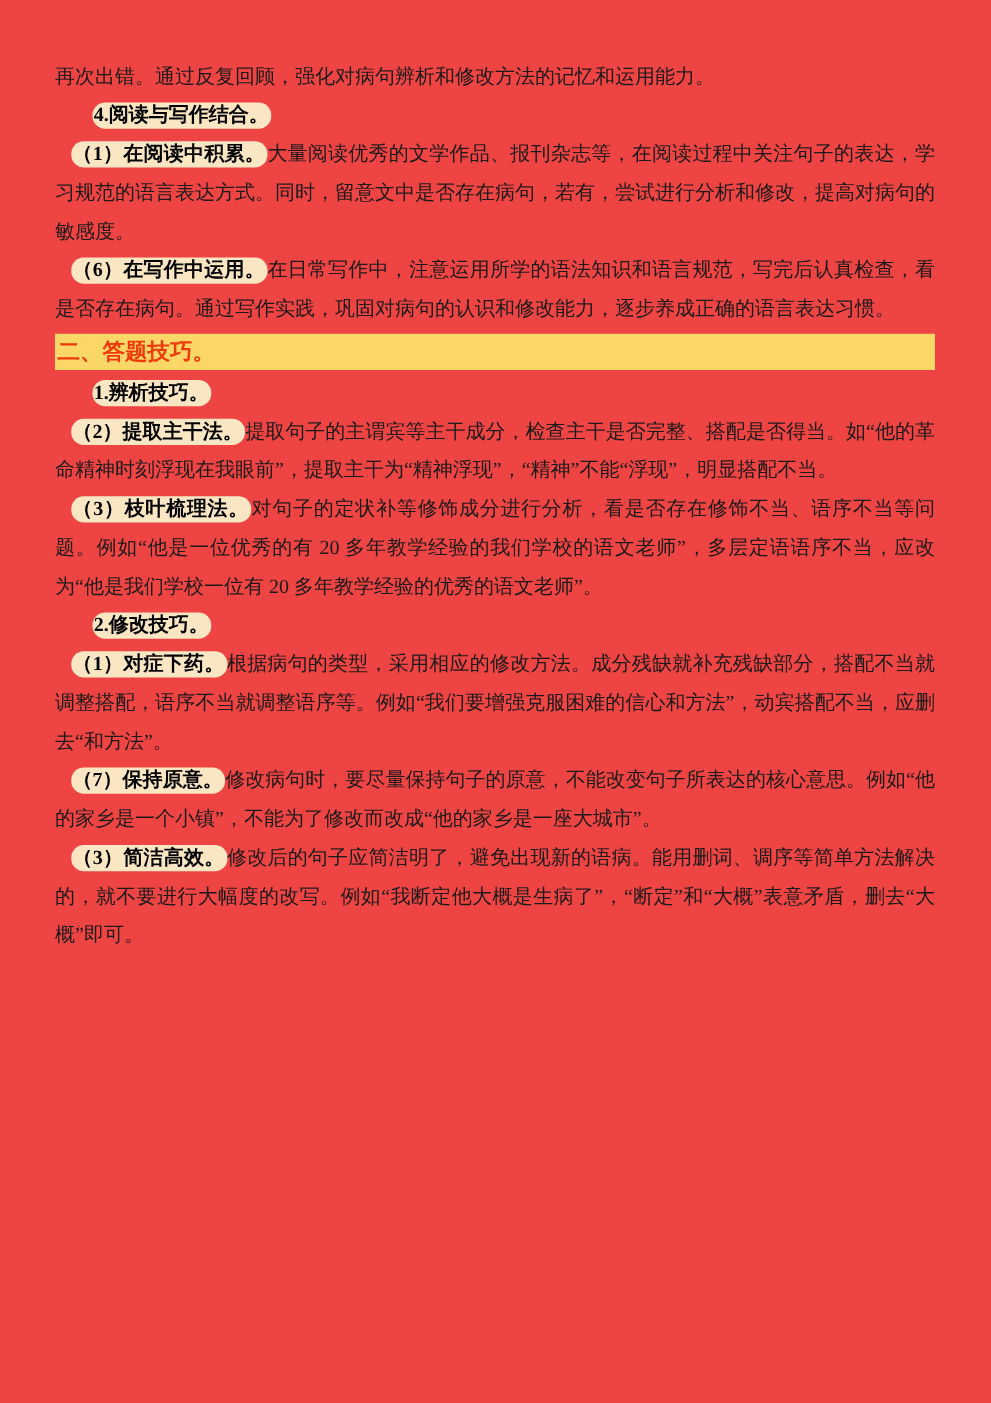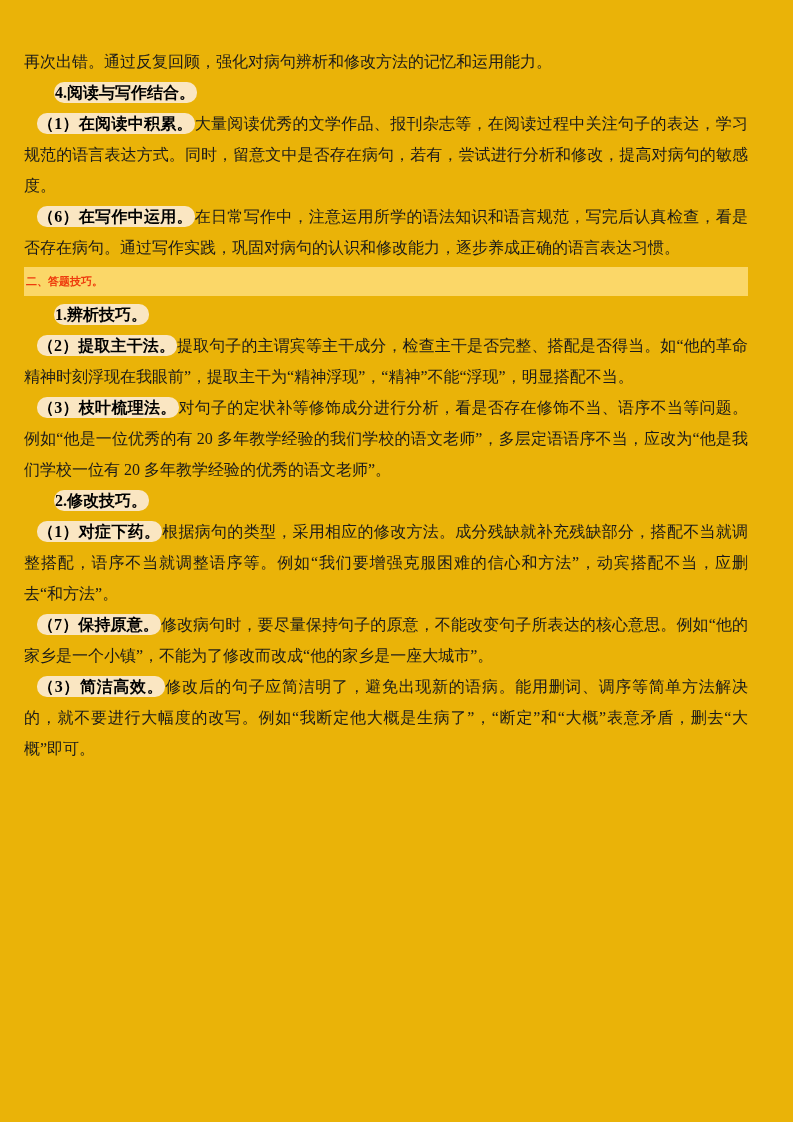--- a/index.html
+++ b/index.html
@@ -1,22 +1,22 @@
 <!DOCTYPE html>
 <html><head>
 <meta charset="utf-8">
 <style>
   html, body { margin: 0; padding: 0; background: #ffffff; }
   .page {
     position: relative;
     width: 793px;
     height: 1122px;
     box-sizing: border-box;
-    background: #eab308;
-    padding: 46px 45px 0 24px;
+    background: #ef4444;
+    padding: 46px 45px 0 44px;
     font-family: "Liberation Serif", serif;
     font-size: 16px;
     color: #1a1a1a;
     overflow: hidden;
   }
   .page p {
     margin: 0;
     line-height: 31px;
     text-align: justify;
     word-break: break-all;
@@ -28,21 +28,21 @@
     background: #FAE6C2;
     font-weight: bold;
     color: #000000;
     padding: 2px 2px 2px 1px;
     border-radius: 10px;
   }
   .banner {
     background: #FBD768;
     color: #EE3A0C;
     font-weight: bold;
-    font-size: 11px;
+    font-size: 18px;
     line-height: 29px;
     height: 29px;
     margin: 4px 0 3px 0;
     padding-left: 2px;
     white-space: nowrap;
     overflow: hidden;
   }
 </style>
 </head>
 <body>

